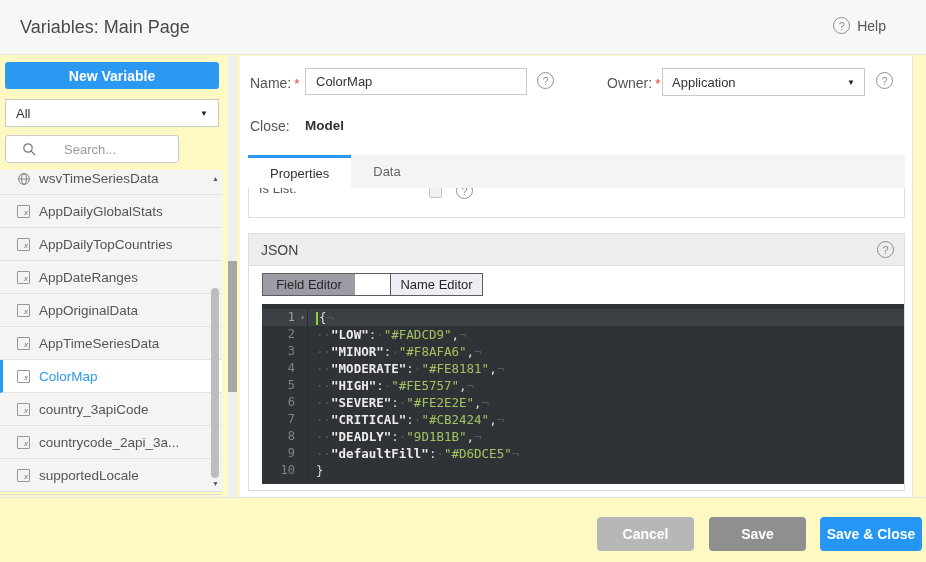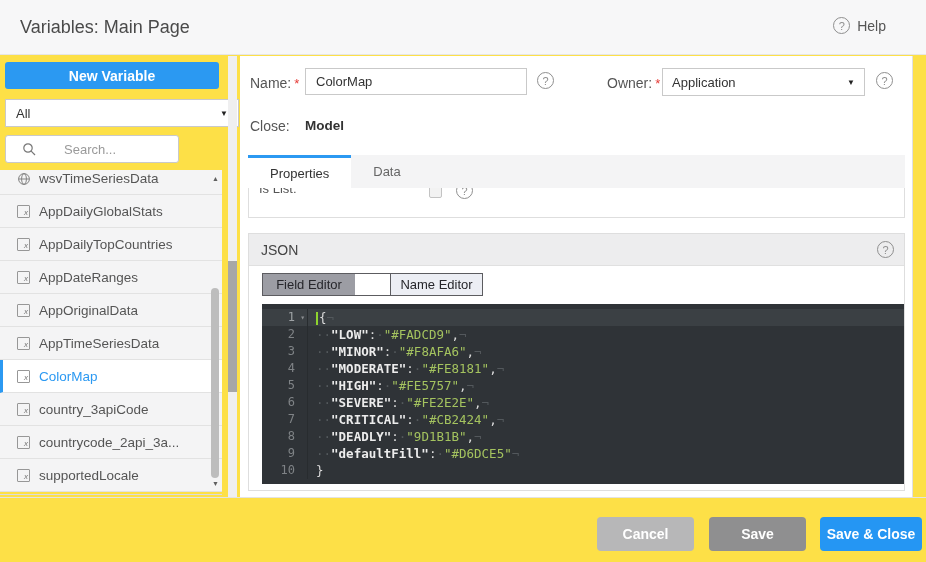--- a/index.html
+++ b/index.html
@@ -1,30 +1,30 @@
 <!DOCTYPE html>
 <html><head>
 <meta charset="utf-8">
 <style>
   * { margin:0; padding:0; box-sizing:border-box; }
   html,body { background:#fff; }
   body { font-family:"Liberation Sans", sans-serif; }
-  .page { position:relative; width:926px; height:562px; background:#fde047; overflow:hidden; }
+  .page { position:relative; width:926px; height:562px; background:#fef9c3; overflow:hidden; }
 
   
   .hdr { position:absolute; left:0; top:0; width:926px; height:55px; background:#f7f7f8; border-bottom:1px solid #e6e6e6; }
   .hdr-title { position:absolute; left:20px; top:0; line-height:55px; font-size:18px; font-weight:400; color:#4a4a4a; }
   .hdr-help { position:absolute; right:40px; top:17px; display:flex; align-items:center; gap:7px; cursor:pointer; }
   .qcircle { display:inline-flex; width:17px; height:17px; border:1px solid #8f8f8f; border-radius:50%; color:#8f8f8f; font-size:11px; align-items:center; justify-content:center; background:transparent; flex:0 0 auto; }
   .hdr-help-label { font-size:14px; color:#555; }
 
   
   .sidebar { position:absolute; left:0; top:56px; width:222px; }
   .new-var-btn { position:absolute; left:5px; top:6px; width:214px; height:27px; background:#2b99f2; color:#fff; font-size:14px; font-weight:bold; border:none; border-radius:3px; font-family:"Liberation Sans",sans-serif; cursor:pointer; }
-  .filter-dd { position:absolute; left:5px; top:43px; width:234px; height:28px; border:1px solid #c9c9c9; background:#fff; font-size:13px; color:#333; display:flex; align-items:center; padding:0 10px; cursor:pointer; }
+  .filter-dd { position:absolute; left:5px; top:43px; width:214px; height:28px; border:1px solid #c9c9c9; background:#fff; font-size:13px; color:#333; display:flex; align-items:center; padding:0 10px; cursor:pointer; }
   .filter-dd .caret { margin-left:auto; font-size:8px; color:#222; }
   .search-box { position:absolute; left:5px; top:79px; width:174px; height:28px; border:1px solid #c9c9c9; border-radius:3px; background:#fff; display:flex; align-items:center; padding:0 16px;gap:21px; }
   .search-box svg { flex:0 0 auto; }
   .search-box input { border:none; outline:none; font-size:13px; color:#333; width:160px; margin-left:7px; font-family:"Liberation Sans",sans-serif; background:transparent; }
   .search-box input::placeholder { color:#9a9a9a; }
 
   .var-list { position:absolute; left:0; top:114px; width:222px; height:325px; overflow:hidden; border-bottom:1px solid #dcdcdc; }
   .var-item { height:33px; background:#f4f4f5; border-bottom:1px solid #e2e2e2; display:flex; align-items:center; padding-left:17px; cursor:pointer; }
   .var-item.clipped { height:25px; }
   .var-item.clipped .vlabel, .var-item.clipped .vicon { margin-top:-7px; }

